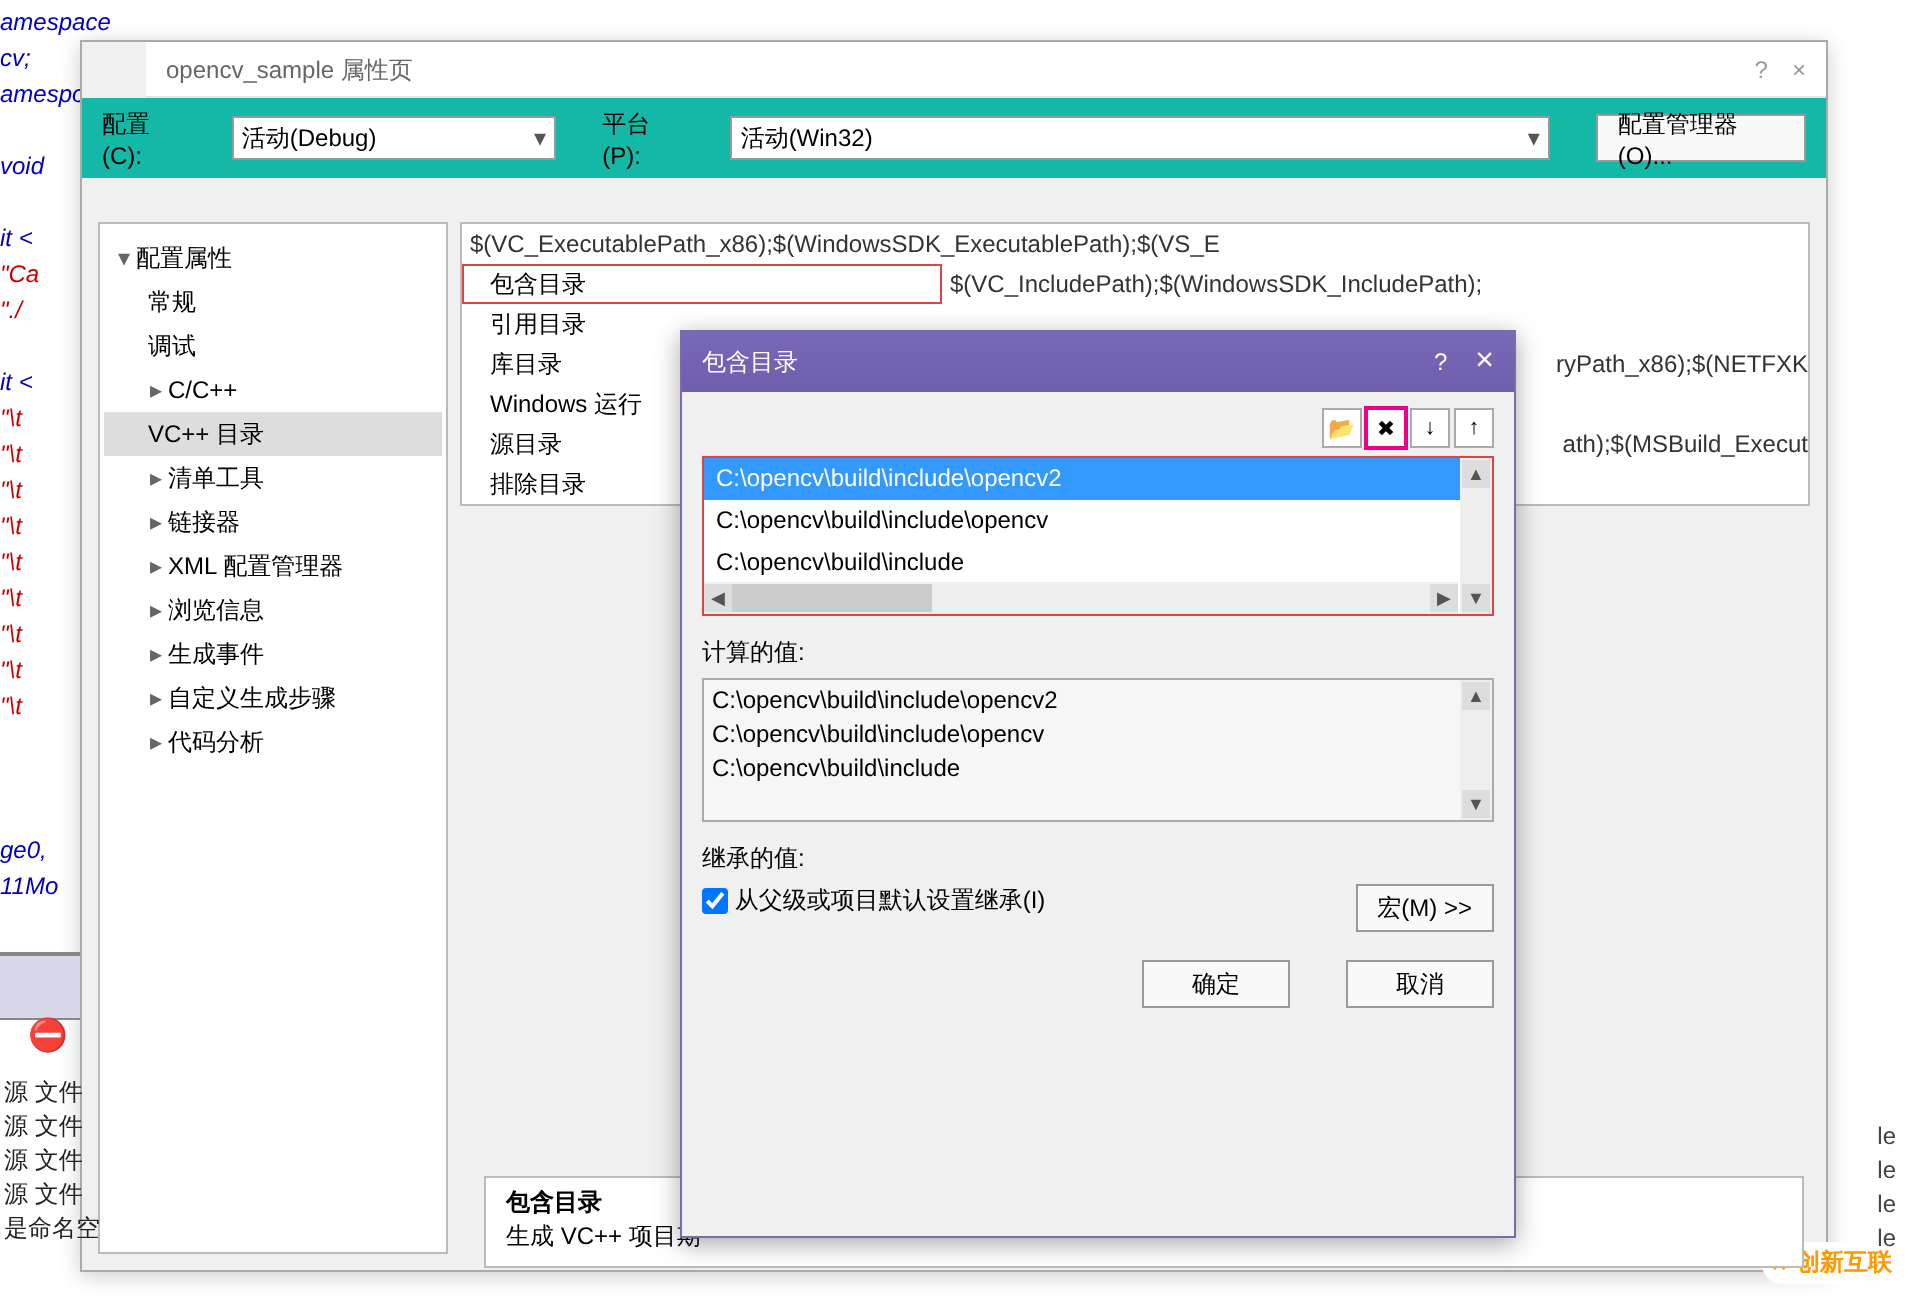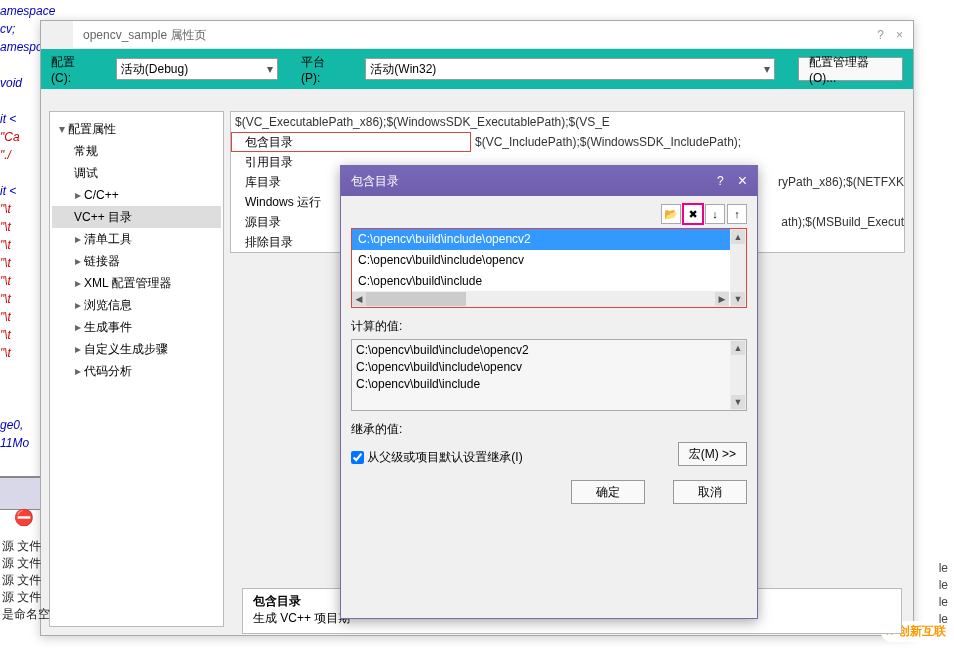--- a/index.html
+++ b/index.html
@@ -47,21 +47,21 @@
 .list-box.redmark { outline: 1px solid #d44; outline-offset: -1px; }
 .scroll-x { position: absolute; bottom: 0; left: 0; right: 17px; height: 16px; background: #eee; display:flex; align-items:center; }
 .scroll-x .thumb { position:absolute; left:14px; width:100px; height:14px; top:1px; background:#ccc; }
 .scroll-x .ar { position:absolute; width:14px; height:14px; top:1px; background:#ddd; display:flex;align-items:center;justify-content:center;font-size:9px;color:#555;}
 .scroll-y-stub { position:absolute; right:0; top:0; width:16px; bottom:0; background:#eee; }
 .scroll-y-stub .ar { position:absolute; left:1px; width:14px; height:14px; background:#ddd; display:flex;align-items:center;justify-content:center;font-size:9px;color:#555;}
 
 .sect-lbl { margin: 10px 0 4px; }
 .ro-box { border: 1px solid #aaa; background: #f6f6f6; height: 72px; position: relative; padding: 2px 4px; }
 .ro-box .row { line-height: 17px; }
-.chk-row { margin-top: 0; display: flex; align-items: flex-end; justify-content: space-between; }
+.chk-row { margin-top: 0; display: flex; align-items: flex-start; justify-content: space-between; }
 .bot-btns { display: flex; gap: 28px; justify-content: flex-end; margin-top: 14px; }
 .bot-btns .btn { width: 74px; justify-content: center; }
 
 .bottom-txt { position:absolute; left:0; bottom:0; width:100px; font-size:12px; line-height:17px; padding-left:2px; color:#222;}
 .watermark { position:absolute; right:4px; bottom:6px; color:#f90; font-weight:bold; background:#fff; padding:2px 4px; border-radius:10px;}
 .desc-panel { position:absolute; left:242px; top:588px; width:660px; height:46px; border:1px solid #bbb; background:#fff; padding:4px 10px; z-index:5;}
 </style>
 </head>
 <body>
 

